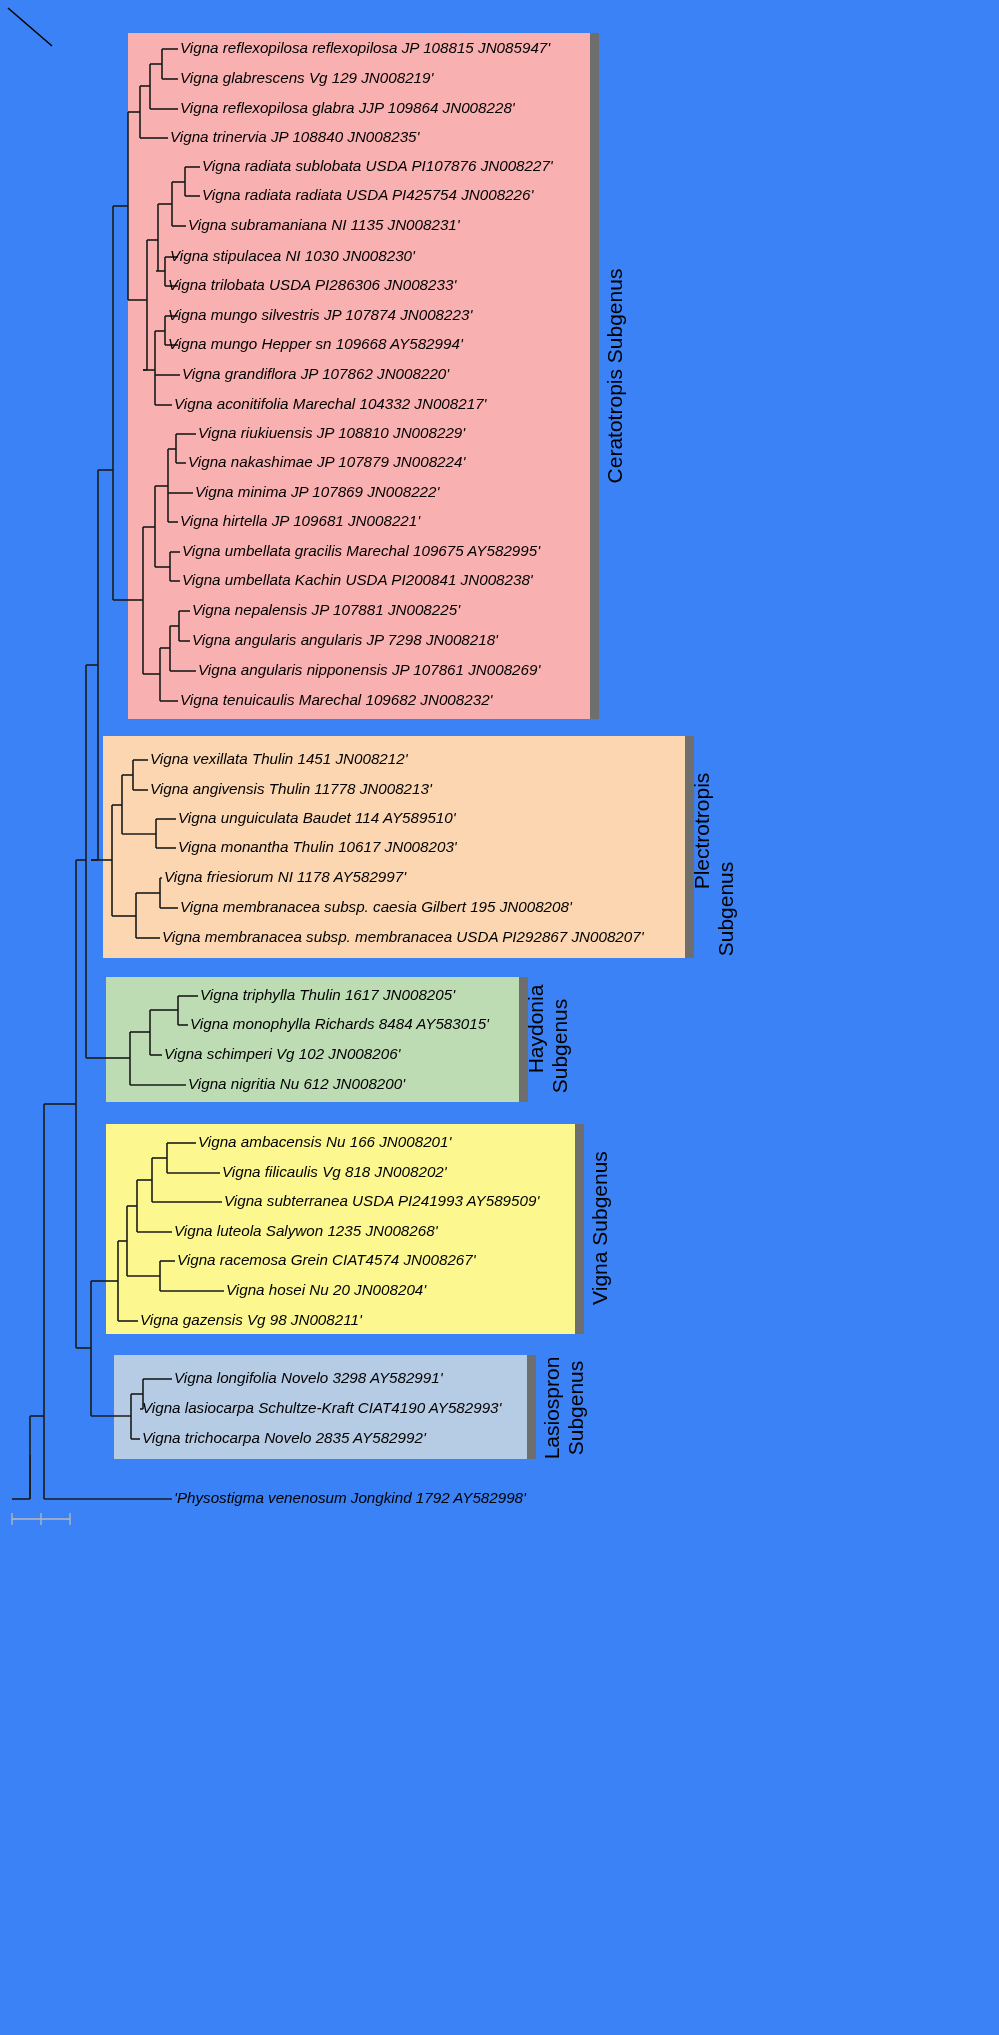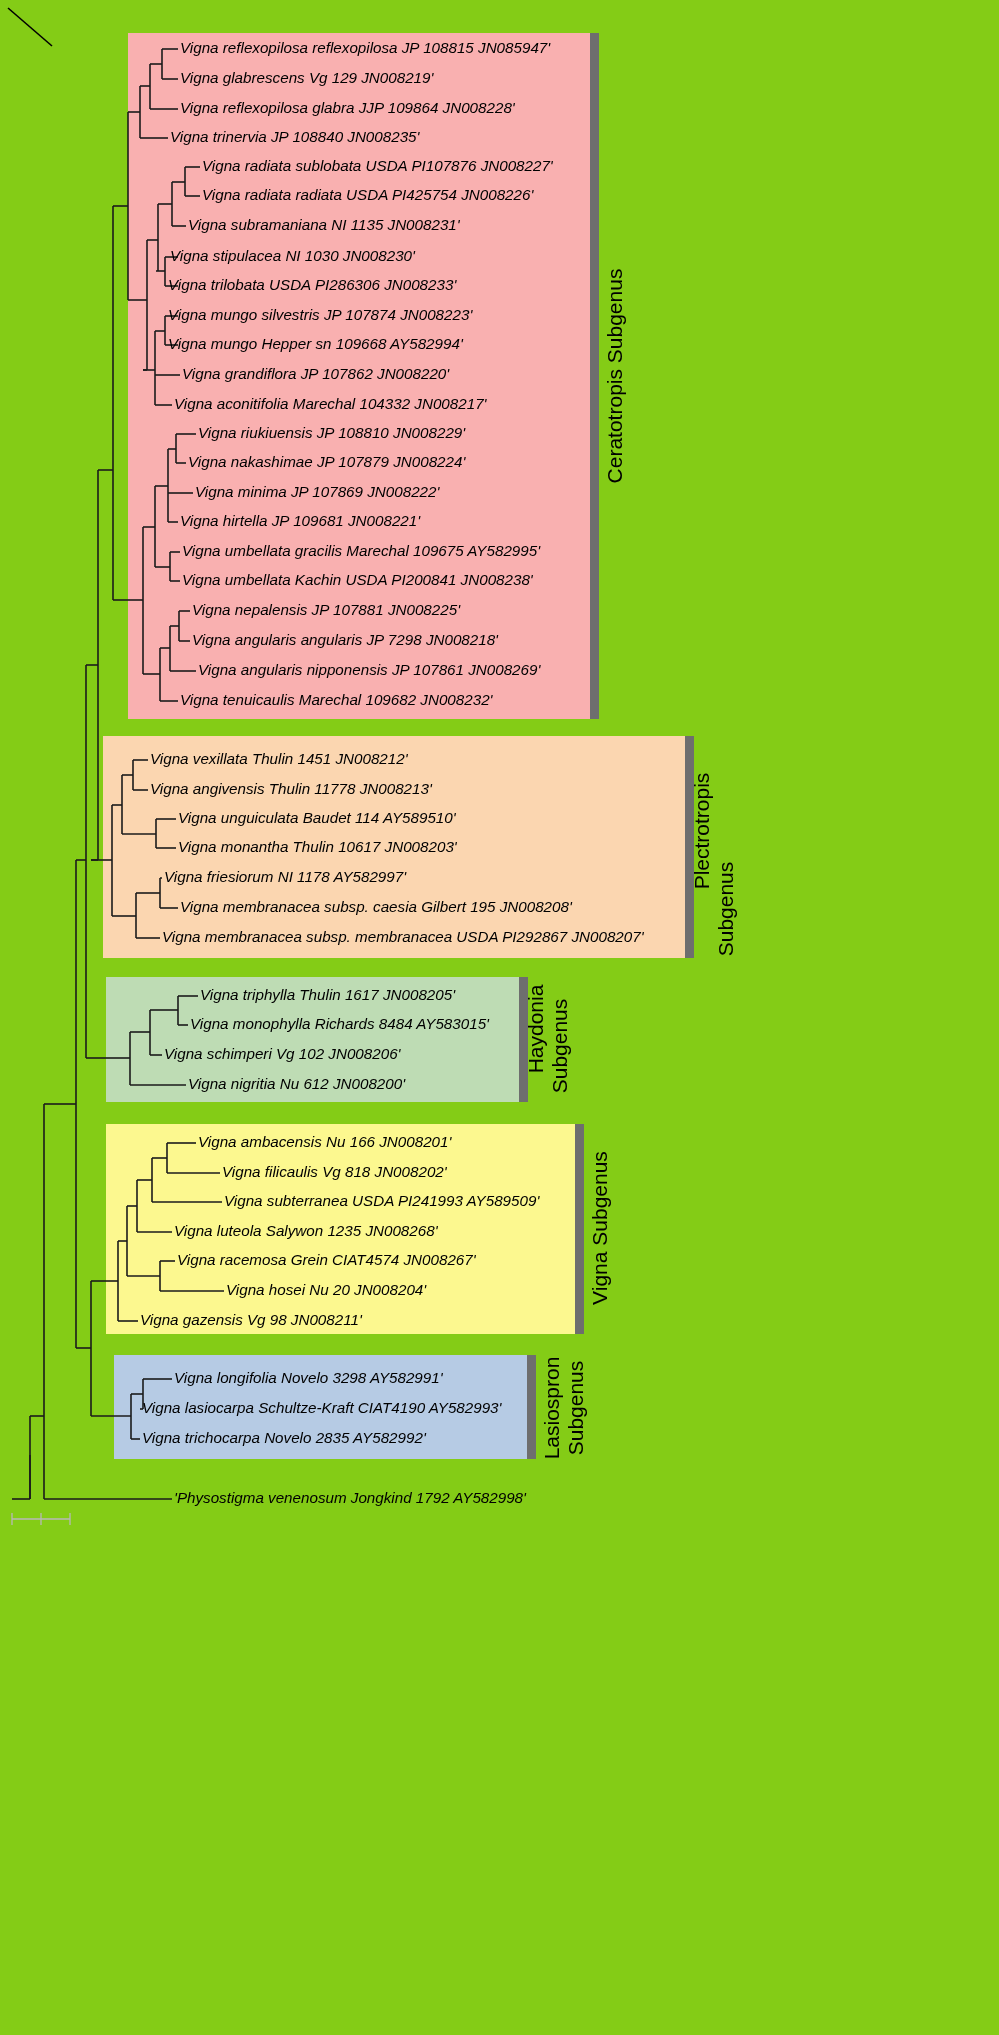--- a/index.html
+++ b/index.html
@@ -4,21 +4,21 @@
 <style>
   html, body {
     margin: 0;
     padding: 0;
     background: #ffffff;
   }
   #root {
     position: relative;
     width: 999px;
     height: 2035px;
-    background: #84cc16;
+    background: #3b82f6;
     font-family: "Liberation Sans", sans-serif;
     overflow: hidden;
   }
   svg#tree-svg {
     position: absolute;
     left: 0;
     top: 0;
     width: 999px;
     height: 2035px;
   }

